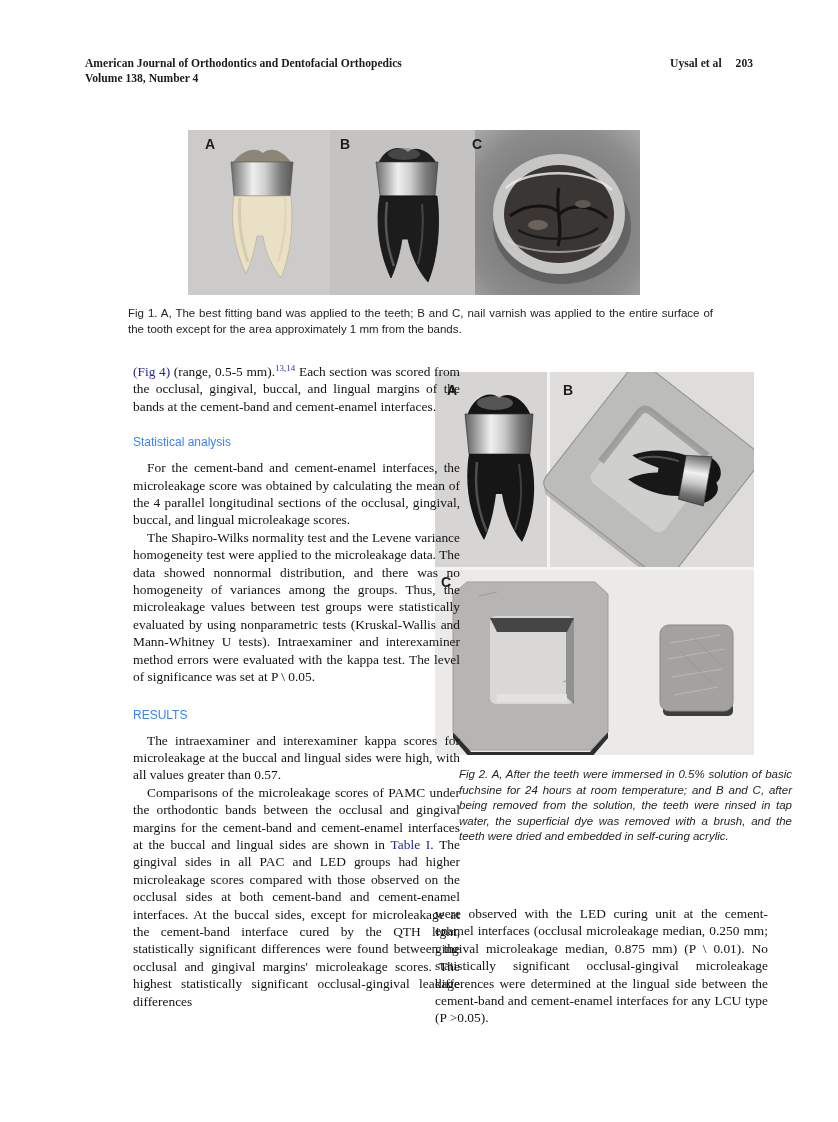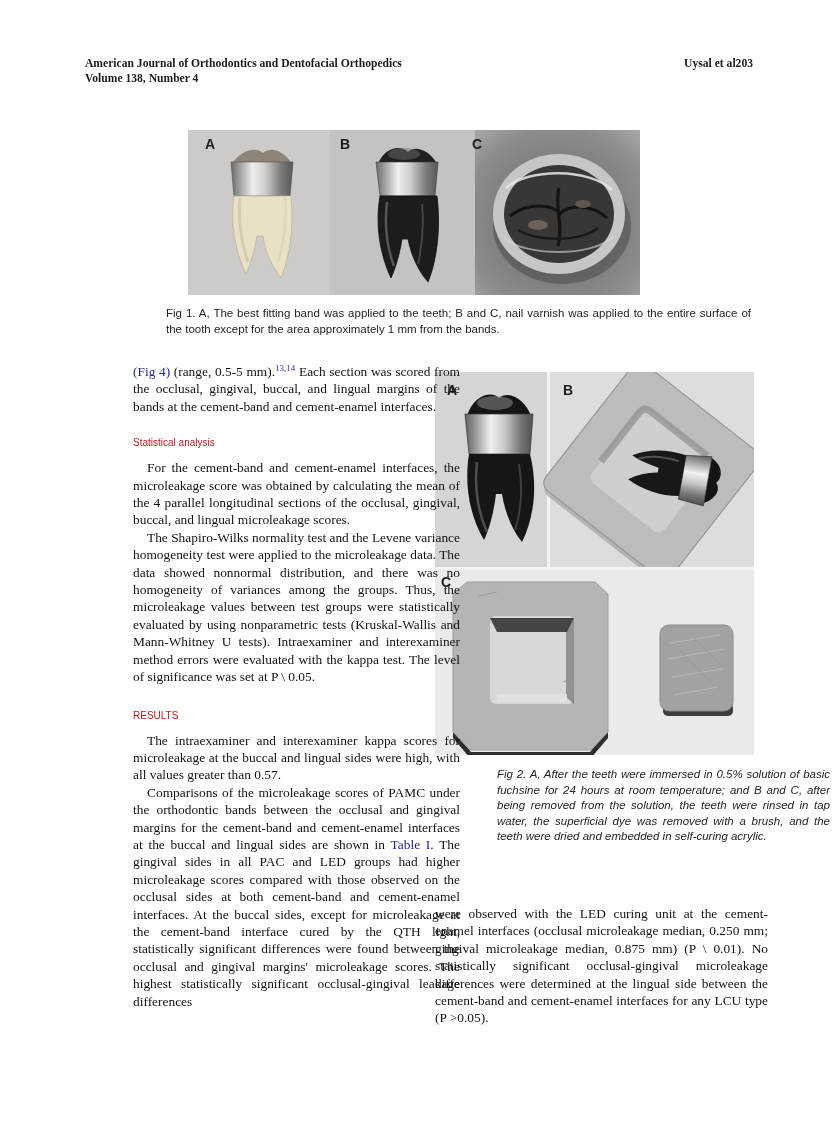--- a/index.html
+++ b/index.html
@@ -8,53 +8,53 @@
     background:#ffffff; outline:1px solid #b8b8b8; overflow:hidden;
     font-family:"Liberation Serif", serif; color:#121212;
   }
 
   
   .running-header {
     position:absolute; top:57px; left:85px; right:85px;
     font-size:11.6px; line-height:14.6px; font-weight:bold; color:#1b1b1b;
   }
   .rh-right { position:absolute; right:0; top:0; white-space:nowrap; }
-  .rh-page { }
+  .rh-page { margin-left:14px; }
 
   
   .figure { position:absolute; }
   .fig1 { left:188px; top:130px; width:452px; height:165px; }
   .fig2 { left:435px; top:372px; width:319px; height:383px; }
   .figure svg { display:block; }
   .fig-label {
     position:absolute; font-family:"Liberation Sans", sans-serif;
     font-weight:bold; font-size:14px; color:#1c1c1c;
   }
 
   .fig-caption {
     position:absolute; font-family:"Liberation Sans", sans-serif;
-    font-size:11.5px; line-height:15.5px; color:#242424; text-align:justify;margin-left:38px;
+    font-size:11.5px; line-height:15.5px; color:#242424; text-align:justify;
   }
   .fig1-caption { left:128px; top:306px; width:585px; }
   .fig2-caption { left:459px; top:767px; width:333px;font-style:italic; }
 
   
   .col-left  { position:absolute; left:85px;  top:363px; width:327px;margin-left:48px; }
   .col-right { position:absolute; left:435px; top:905px; width:333px; }
 
   .body-p {
     margin:0; font-size:13.4px; line-height:17.4px; text-align:justify;
     color:#121212;
   }
   .indent { text-indent:14px; }
   .mt9  { margin-top:9px; }
 
   .sec-heading {
     margin:20px 0 0 0; font-family:"Liberation Sans", sans-serif;
-    font-size:10px; font-weight:normal; color:#b91c1c; line-height:15px;
+    font-size:12px; font-weight:normal; color:#3b82f6; line-height:15px;
   }
   .sec-heading.results { margin-top:22px; }
 
   .ref-link { color:#23278f; cursor:pointer; }
   .cite-sup {
     color:#2b36c0; font-size:9px; vertical-align:super; line-height:0;
     cursor:pointer;
   }
 </style>
 </head>

